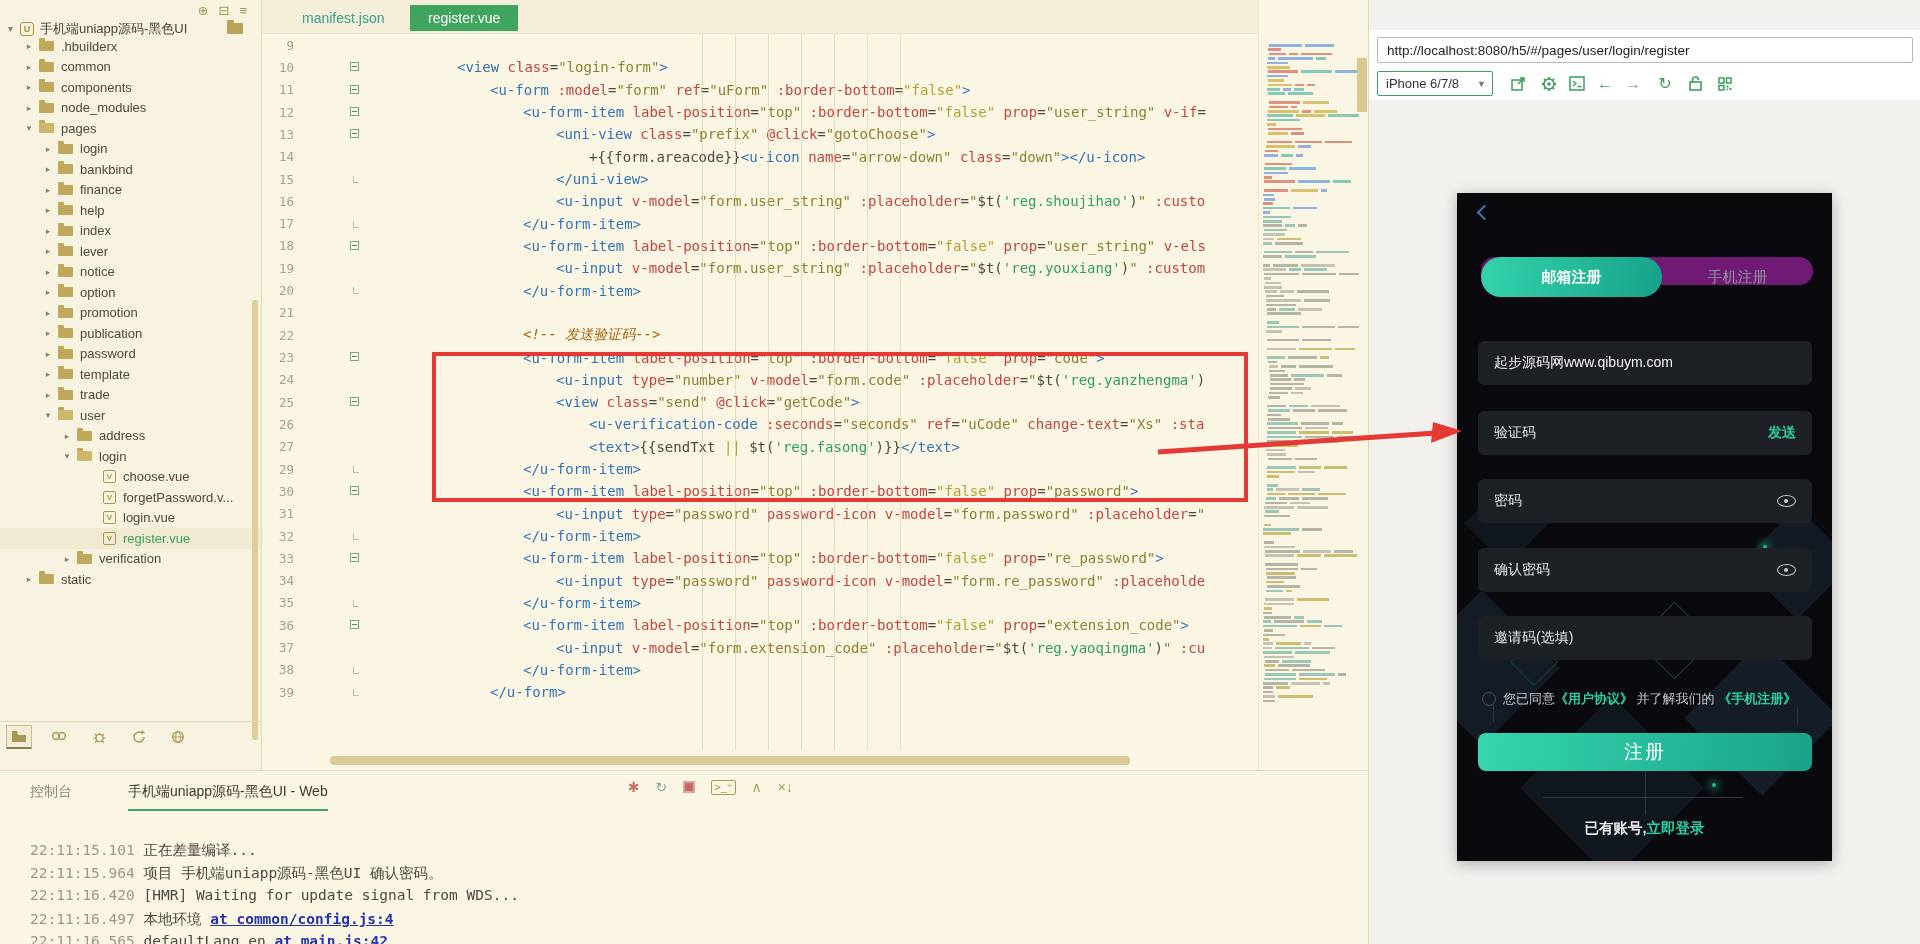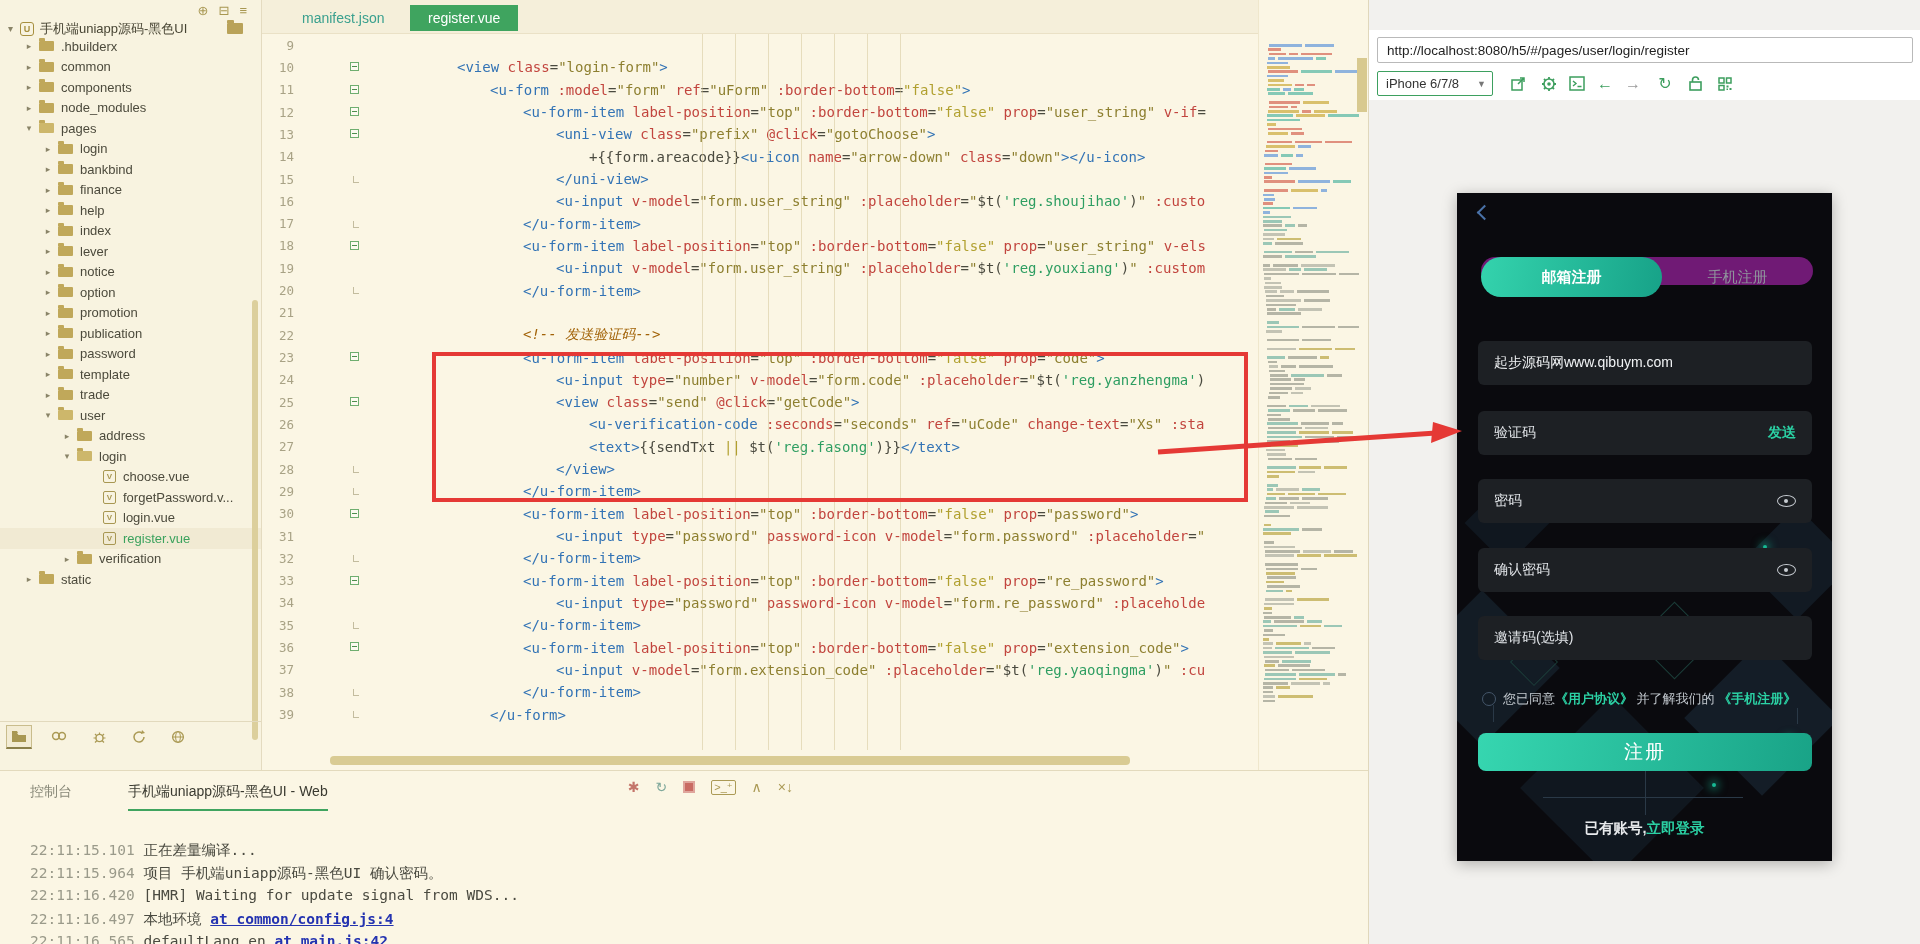--- a/index.html
+++ b/index.html
@@ -335,21 +335,20 @@
       <div class="cline"><span class="gut">18</span><span class="fold"><span class="fold-s"></span></span><span class="codetxt" style="padding-left: 177px;"><span class="tk-t">&lt;u-form-item</span><span class="tk-a"> label-position</span><span class="tk-p">=</span><span class="tk-s">"top"</span><span class="tk-a"> :border-bottom</span><span class="tk-p">=</span><span class="tk-k">"false"</span><span class="tk-a"> prop</span><span class="tk-p">=</span><span class="tk-s">"user_string"</span><span class="tk-a"> v-els</span></span></div>
       <div class="cline"><span class="gut">19</span><span class="fold"></span><span class="codetxt" style="padding-left: 210px;"><span class="tk-t">&lt;u-input</span><span class="tk-a"> v-model</span><span class="tk-p">=</span><span class="tk-s">"form.user_string"</span><span class="tk-a"> :placeholder</span><span class="tk-p">=</span><span class="tk-s">"</span><span class="tk-p">$t(</span><span class="tk-g">'reg.youxiang'</span><span class="tk-p">)</span><span class="tk-s">"</span><span class="tk-a"> :custom</span></span></div>
       <div class="cline"><span class="gut">20</span><span class="fold"><span class="fold-e"></span></span><span class="codetxt" style="padding-left: 177px;"><span class="tk-t">&lt;/u-form-item&gt;</span></span></div>
       <div class="cline"><span class="gut">21</span><span class="fold"></span><span class="codetxt" style="padding-left: 12px;"></span></div>
       <div class="cline"><span class="gut">22</span><span class="fold"></span><span class="codetxt" style="padding-left: 177px;"><span class="tk-c">&lt;!-- 发送验证码--&gt;</span></span></div>
       <div class="cline"><span class="gut">23</span><span class="fold"><span class="fold-s"></span></span><span class="codetxt" style="padding-left: 177px;"><span class="tk-t">&lt;u-form-item</span><span class="tk-a"> label-position</span><span class="tk-p">=</span><span class="tk-s">"top"</span><span class="tk-a"> :border-bottom</span><span class="tk-p">=</span><span class="tk-k">"false"</span><span class="tk-a"> prop</span><span class="tk-p">=</span><span class="tk-s">"code"</span><span class="tk-t">&gt;</span></span></div>
       <div class="cline"><span class="gut">24</span><span class="fold"></span><span class="codetxt" style="padding-left: 210px;"><span class="tk-t">&lt;u-input</span><span class="tk-a"> type</span><span class="tk-p">=</span><span class="tk-s">"number"</span><span class="tk-a"> v-model</span><span class="tk-p">=</span><span class="tk-s">"form.code"</span><span class="tk-a"> :placeholder</span><span class="tk-p">=</span><span class="tk-s">"</span><span class="tk-p">$t(</span><span class="tk-g">'reg.yanzhengma'</span><span class="tk-p">)</span></span></div>
       <div class="cline"><span class="gut">25</span><span class="fold"><span class="fold-s"></span></span><span class="codetxt" style="padding-left: 210px;"><span class="tk-t">&lt;view</span><span class="tk-a"> class</span><span class="tk-p">=</span><span class="tk-s">"send"</span><span class="tk-a"> @click</span><span class="tk-p">=</span><span class="tk-s">"getCode"</span><span class="tk-t">&gt;</span></span></div>
       <div class="cline"><span class="gut">26</span><span class="fold"></span><span class="codetxt" style="padding-left: 243px;"><span class="tk-t">&lt;u-verification-code</span><span class="tk-a"> :seconds</span><span class="tk-p">=</span><span class="tk-s">"seconds"</span><span class="tk-a"> ref</span><span class="tk-p">=</span><span class="tk-s">"uCode"</span><span class="tk-a"> change-text</span><span class="tk-p">=</span><span class="tk-s">"Xs"</span><span class="tk-a"> :sta</span></span></div>
       <div class="cline"><span class="gut">27</span><span class="fold"></span><span class="codetxt" style="padding-left: 243px;"><span class="tk-t">&lt;text&gt;</span><span class="tk-p">{{sendTxt </span><span class="tk-o">||</span><span class="tk-p"> $t(</span><span class="tk-g">'reg.fasong'</span><span class="tk-p">)}}</span><span class="tk-t">&lt;/text&gt;</span></span></div>
-      <div class="cline"><span class="gut">28</span><span class="fold"><span class="fold-e"></span></span><span class="codetxt" style="padding-left: 210px;"><span class="tk-t">&lt;/view&gt;</span></span></div>
       <div class="cline"><span class="gut">29</span><span class="fold"><span class="fold-e"></span></span><span class="codetxt" style="padding-left: 177px;"><span class="tk-t">&lt;/u-form-item&gt;</span></span></div>
       <div class="cline"><span class="gut">30</span><span class="fold"><span class="fold-s"></span></span><span class="codetxt" style="padding-left: 177px;"><span class="tk-t">&lt;u-form-item</span><span class="tk-a"> label-position</span><span class="tk-p">=</span><span class="tk-s">"top"</span><span class="tk-a"> :border-bottom</span><span class="tk-p">=</span><span class="tk-k">"false"</span><span class="tk-a"> prop</span><span class="tk-p">=</span><span class="tk-s">"password"</span><span class="tk-t">&gt;</span></span></div>
       <div class="cline"><span class="gut">31</span><span class="fold"></span><span class="codetxt" style="padding-left: 210px;"><span class="tk-t">&lt;u-input</span><span class="tk-a"> type</span><span class="tk-p">=</span><span class="tk-s">"password"</span><span class="tk-a"> password-icon</span><span class="tk-a"> v-model</span><span class="tk-p">=</span><span class="tk-s">"form.password"</span><span class="tk-a"> :placeholder</span><span class="tk-p">=</span><span class="tk-s">"</span></span></div>
       <div class="cline"><span class="gut">32</span><span class="fold"><span class="fold-e"></span></span><span class="codetxt" style="padding-left: 177px;"><span class="tk-t">&lt;/u-form-item&gt;</span></span></div>
       <div class="cline"><span class="gut">33</span><span class="fold"><span class="fold-s"></span></span><span class="codetxt" style="padding-left: 177px;"><span class="tk-t">&lt;u-form-item</span><span class="tk-a"> label-position</span><span class="tk-p">=</span><span class="tk-s">"top"</span><span class="tk-a"> :border-bottom</span><span class="tk-p">=</span><span class="tk-k">"false"</span><span class="tk-a"> prop</span><span class="tk-p">=</span><span class="tk-s">"re_password"</span><span class="tk-t">&gt;</span></span></div>
       <div class="cline"><span class="gut">34</span><span class="fold"></span><span class="codetxt" style="padding-left: 210px;"><span class="tk-t">&lt;u-input</span><span class="tk-a"> type</span><span class="tk-p">=</span><span class="tk-s">"password"</span><span class="tk-a"> password-icon</span><span class="tk-a"> v-model</span><span class="tk-p">=</span><span class="tk-s">"form.re_password"</span><span class="tk-a"> :placeholde</span></span></div>
       <div class="cline"><span class="gut">35</span><span class="fold"><span class="fold-e"></span></span><span class="codetxt" style="padding-left: 177px;"><span class="tk-t">&lt;/u-form-item&gt;</span></span></div>
       <div class="cline"><span class="gut">36</span><span class="fold"><span class="fold-s"></span></span><span class="codetxt" style="padding-left: 177px;"><span class="tk-t">&lt;u-form-item</span><span class="tk-a"> label-position</span><span class="tk-p">=</span><span class="tk-s">"top"</span><span class="tk-a"> :border-bottom</span><span class="tk-p">=</span><span class="tk-k">"false"</span><span class="tk-a"> prop</span><span class="tk-p">=</span><span class="tk-s">"extension_code"</span><span class="tk-t">&gt;</span></span></div>
       <div class="cline"><span class="gut">37</span><span class="fold"></span><span class="codetxt" style="padding-left: 210px;"><span class="tk-t">&lt;u-input</span><span class="tk-a"> v-model</span><span class="tk-p">=</span><span class="tk-s">"form.extension_code"</span><span class="tk-a"> :placeholder</span><span class="tk-p">=</span><span class="tk-s">"</span><span class="tk-p">$t(</span><span class="tk-g">'reg.yaoqingma'</span><span class="tk-p">)</span><span class="tk-s">"</span><span class="tk-a"> :cu</span></span></div>
       <div class="cline"><span class="gut">38</span><span class="fold"><span class="fold-e"></span></span><span class="codetxt" style="padding-left: 177px;"><span class="tk-t">&lt;/u-form-item&gt;</span></span></div>

